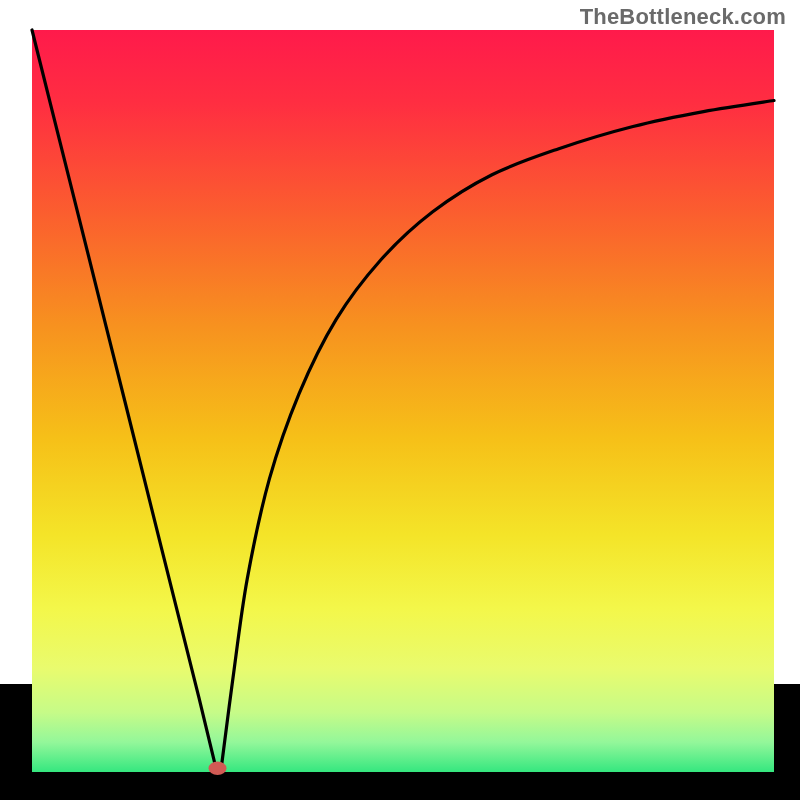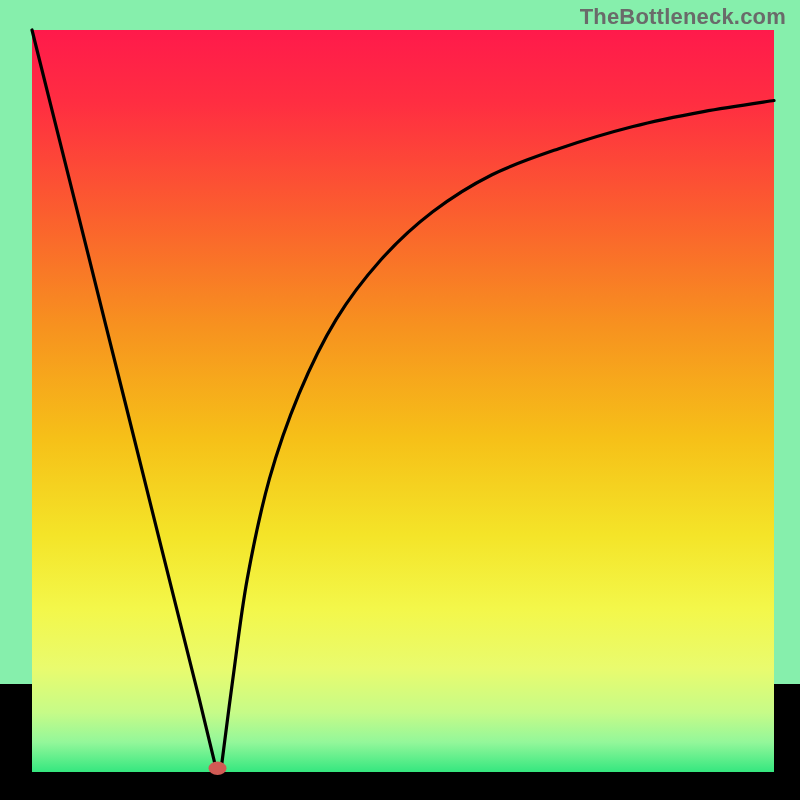--- a/index.html
+++ b/index.html
@@ -8,21 +8,21 @@
     width: 800px;
     height: 800px;
     background: #000;
     font-family: Arial, Helvetica, sans-serif;
     overflow: hidden;
   }
   .frame {
     position: relative;
     width: 800px;
     height: 684px;
-    background: #86efac;
+    background: #ffffff;
   }
   .watermark {
     position: absolute;
     top: 4px;
     right: 14px;
     color: #6a6a6a;
     font-size: 22px;
     font-weight: 600;
     letter-spacing: 0.2px;
     user-select: none;

